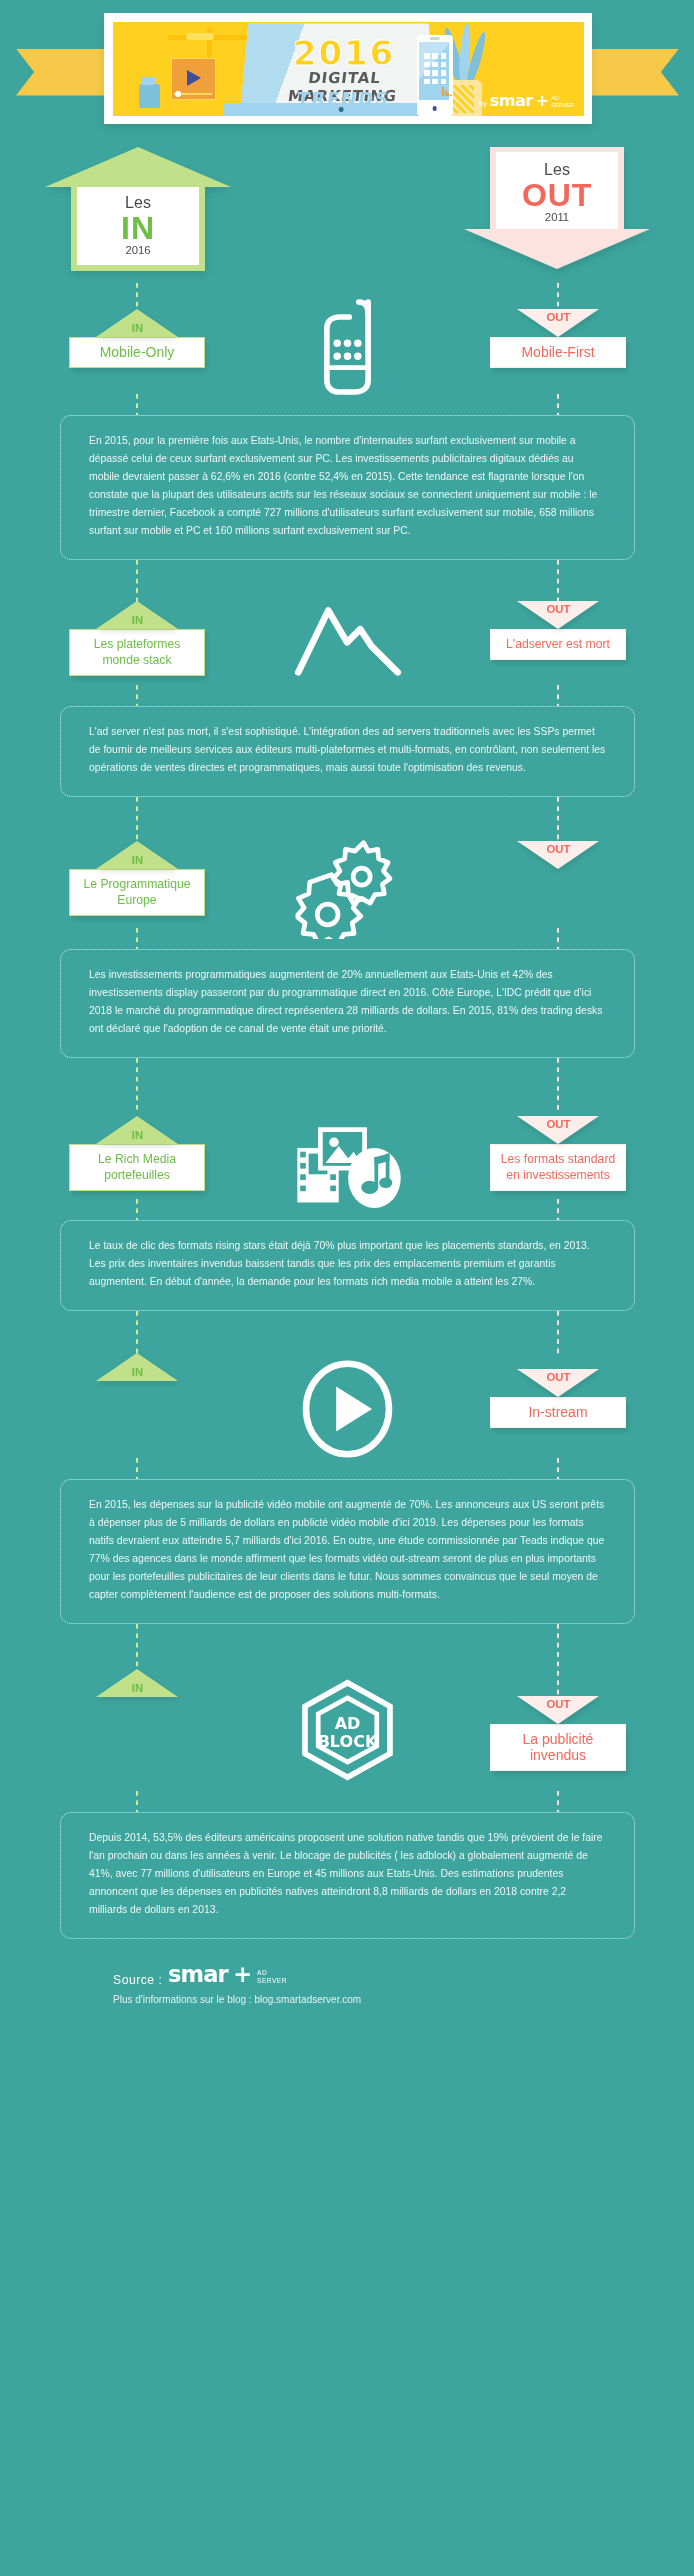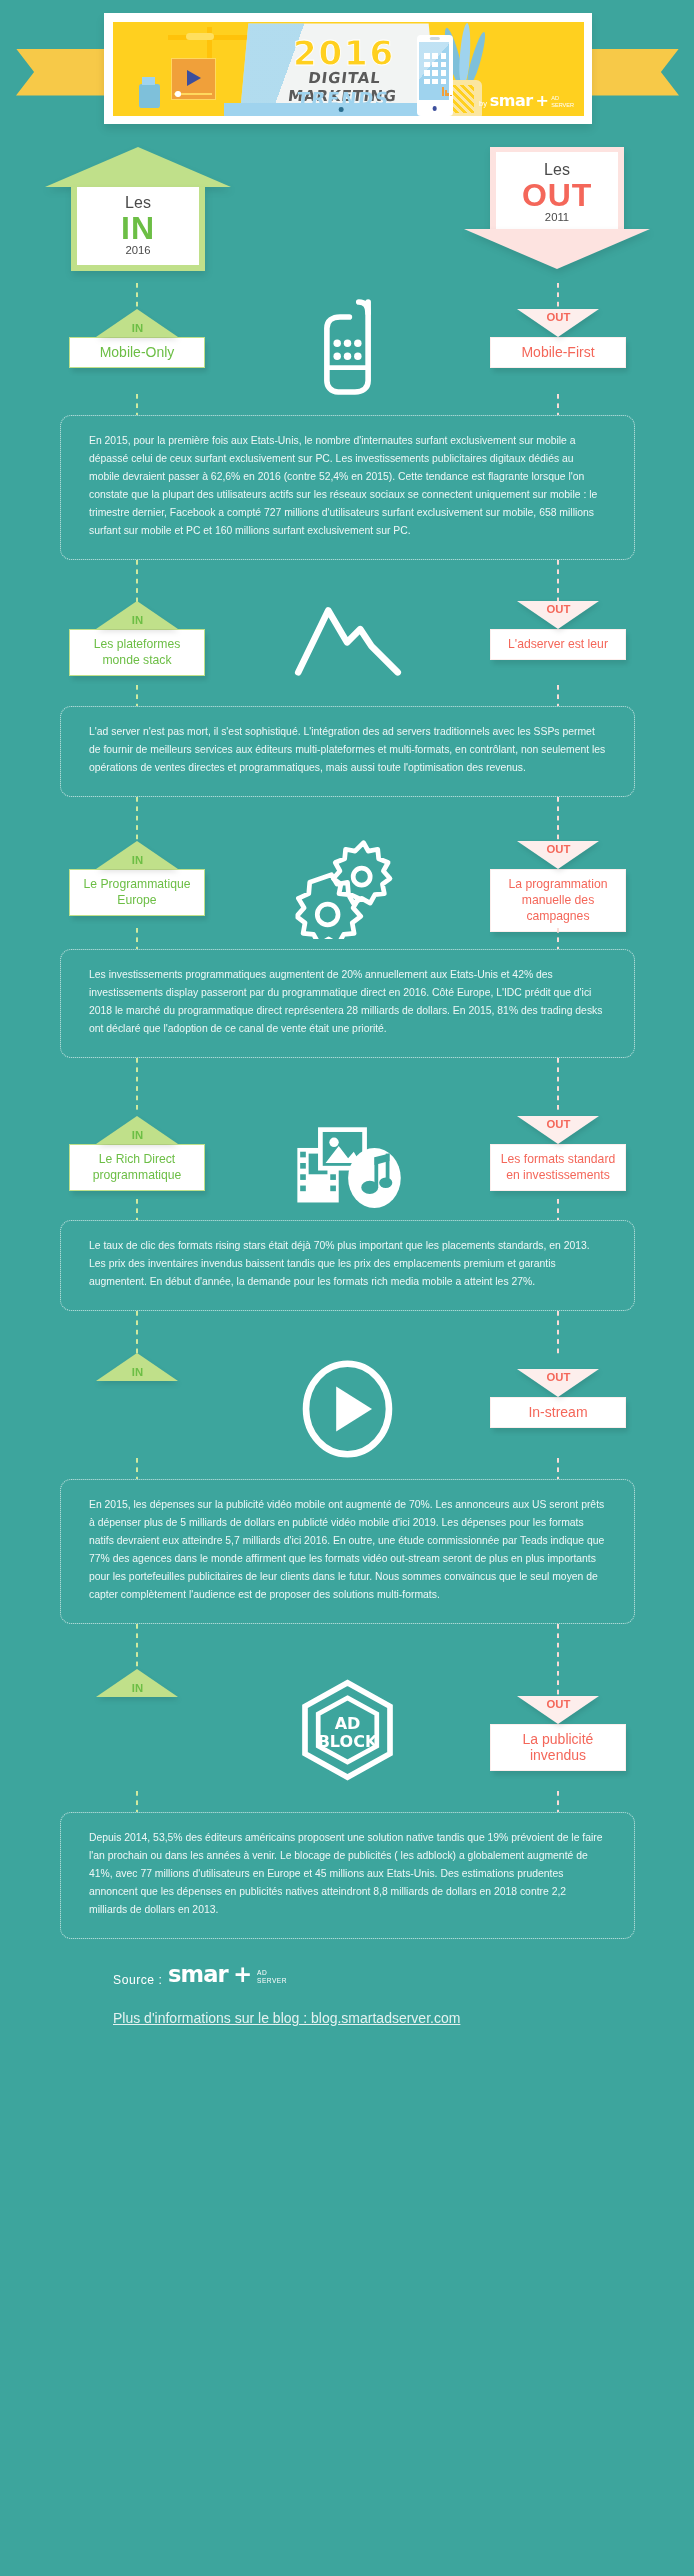--- a/index.html
+++ b/index.html
@@ -203,21 +203,21 @@
     position: relative;
   }
   .panel p { font-family: "Liberation Sans", sans-serif; }
 
   
   .footer { padding: 22.6px 0 17px 113px; color: #ffffff; }
   .foot-line1 { display: flex; align-items: flex-end; gap: 5.6px; }
   .foot-src { font-size: 12.2px; letter-spacing: 0.5px; }
   .foot-logo { font-family: "DejaVu Sans", sans-serif; font-weight: bold; font-size: 22.6px; letter-spacing: -0.9px; }
   .foot-ads { font-size: 6.6px; line-height: 7.5px; margin-bottom: 2.8px; letter-spacing: 0.5px; }
-  .foot-line2 { font-size: 14px; margin-top: 23px; color: #e4f2f0; text-decoration: underline; }
+  .foot-line2 { font-size: 10px; margin-top: 7px; color: #e4f2f0; }
 </style>
 </head>
 <body>
 
 <div class="page">
 
   <div class="banner-wrap">
     <div class="ribbon-left"></div>
     <div class="ribbon-right"></div>
 
@@ -363,21 +363,21 @@
       <div class="tri-in">
           <span>IN</span>
         </div>
       <div class="label-in">Les plateformes monde stack</div>
     </div>
 
     <div class="badge-col right" style="top:41px;">
       <div class="tri-out">
           <span>OUT</span>
         </div>
-      <div class="label-out">L'adserver est leur</div>
+      <div class="label-out">L'adserver est mort</div>
     </div>
 
     <div class="icon-mid" style="top:41px;">
       <svg width="111" height="77" viewBox="0 0 118 82" fill="none">
         <path d="M6 76 L38 10 L58 44 L72 30 L84 48 L112 76" stroke="#ffffff" stroke-width="7" stroke-linecap="round" stroke-linejoin="round" fill="none"></path>
       </svg>
     </div>
 
     <div class="conn green" style="left:136px; bottom:0; height:21px;"></div>
     <div class="conn red" style="right:136px; bottom:0; height:21px;"></div>
@@ -395,21 +395,20 @@
       <div class="tri-in">
           <span>IN</span>
         </div>
       <div class="label-in">Le Programmatique Europe</div>
     </div>
 
     <div class="badge-col right" style="top:44px;">
       <div class="tri-out">
           <span>OUT</span>
         </div>
-      <div class="label-out">La programmation manuelle des campagnes</div>
     </div>
 
     <div class="icon-mid" style="top:40px;">
       <svg width="104" height="102" viewBox="0 0 110 108" fill="none">
         <g stroke="#ffffff" stroke-width="5" fill="none" stroke-linejoin="round">
           <path d="M72 6 l5 9 10 -2 1 10 10 4 -5 9 7 8 -8 6 2 10 -10 1 -5 9 -9 -5 -9 5 -5 -9 -10 -1 2 -10 -8 -6 7 -8 -5 -9 10 -4 1 -10 10 2z"></path>
           <circle cx="70" cy="42" r="9"></circle>
           <path d="M38 40 l6 10 11 -2 1 12 11 5 -6 10 8 9 -9 7 2 11 -11 1 -6 11 -10 -6 -10 6 -6 -11 -11 -1 2 -11 -9 -7 8 -9 -6 -10 11 -5 1 -12z"></path>
           <circle cx="34" cy="82" r="11"></circle>
         </g>
@@ -425,21 +424,21 @@
   </div>
 
   <div class="row" style="height:162px;">
     <div class="conn green" style="left:136px; top:0; height:56px;"></div>
     <div class="conn red" style="right:136px; top:0; height:56px;"></div>
 
     <div class="badge-col left" style="top:58px;">
       <div class="tri-in">
           <span>IN</span>
         </div>
-      <div class="label-in">Le Rich Direct programmatique</div>
+      <div class="label-in">Le Rich Media portefeuilles</div>
     </div>
 
     <div class="badge-col right" style="top:58px;">
       <div class="tri-out">
           <span>OUT</span>
         </div>
       <div class="label-out">Les formats standard en investissements</div>
     </div>
 
     <div class="icon-mid" style="top:58px;">

